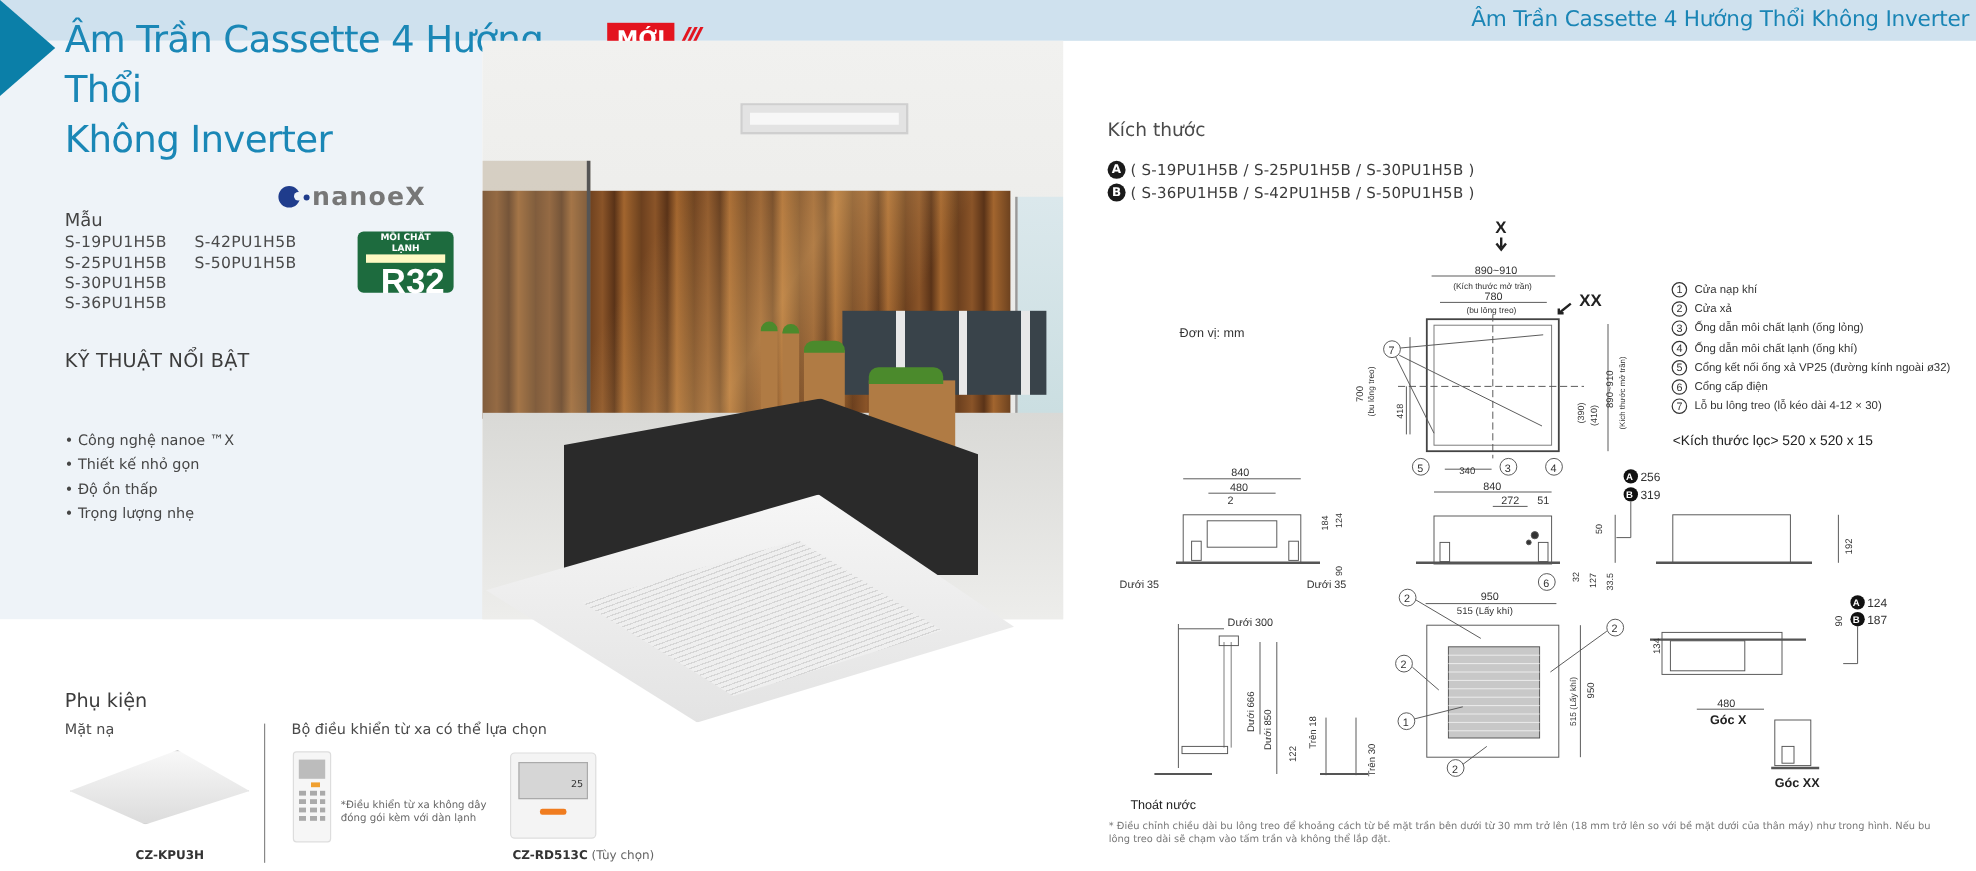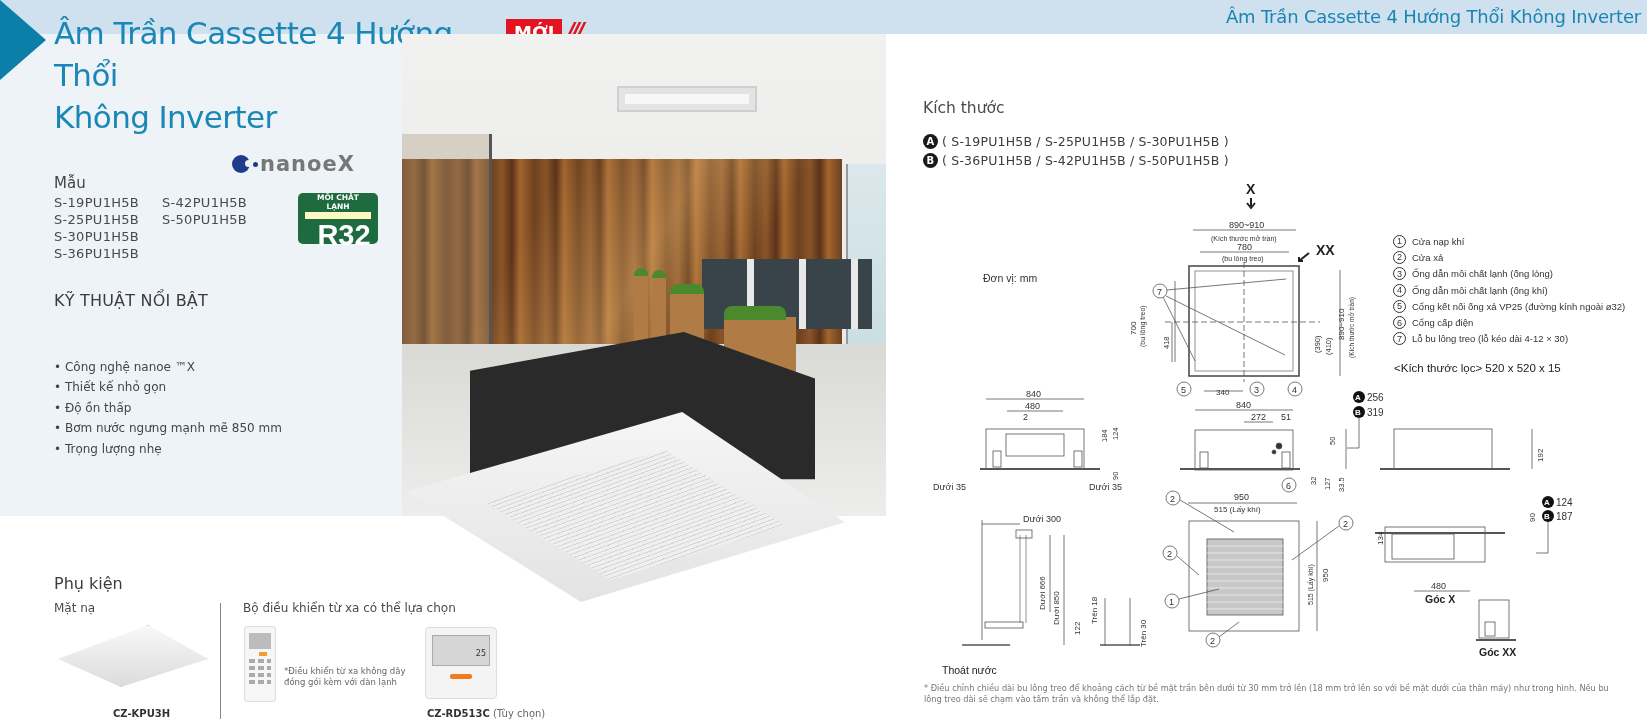--- a/index.html
+++ b/index.html
@@ -131,21 +131,20 @@
 <div class="r32">
   <div class="lbl">MÔI CHẤT LẠNH</div>
   <div class="val">R32</div>
 </div>
 
 <div class="feat-title">KỸ THUẬT NỔI BẬT</div>
 <ul class="feat-list">
   <li>Công nghệ  nanoe ™X</li>
   <li>Thiết kế nhỏ gọn</li>
   <li>Độ ồn thấp</li>
-  <li>Bơm nước ngưng mạnh mẽ 850 mm</li>
   <li>Trọng lượng nhẹ</li>
 </ul>
 
 <div class="acc-title">Phụ kiện</div>
 <div class="acc-sub1">Mặt nạ</div>
 <div class="acc-divider"></div>
 <div class="acc-sub2">Bộ điều khiển từ xa có thể lựa chọn</div>
 <div class="panel-img"></div>
 <div class="panel-code">CZ-KPU3H</div>
 <div class="remote1">

